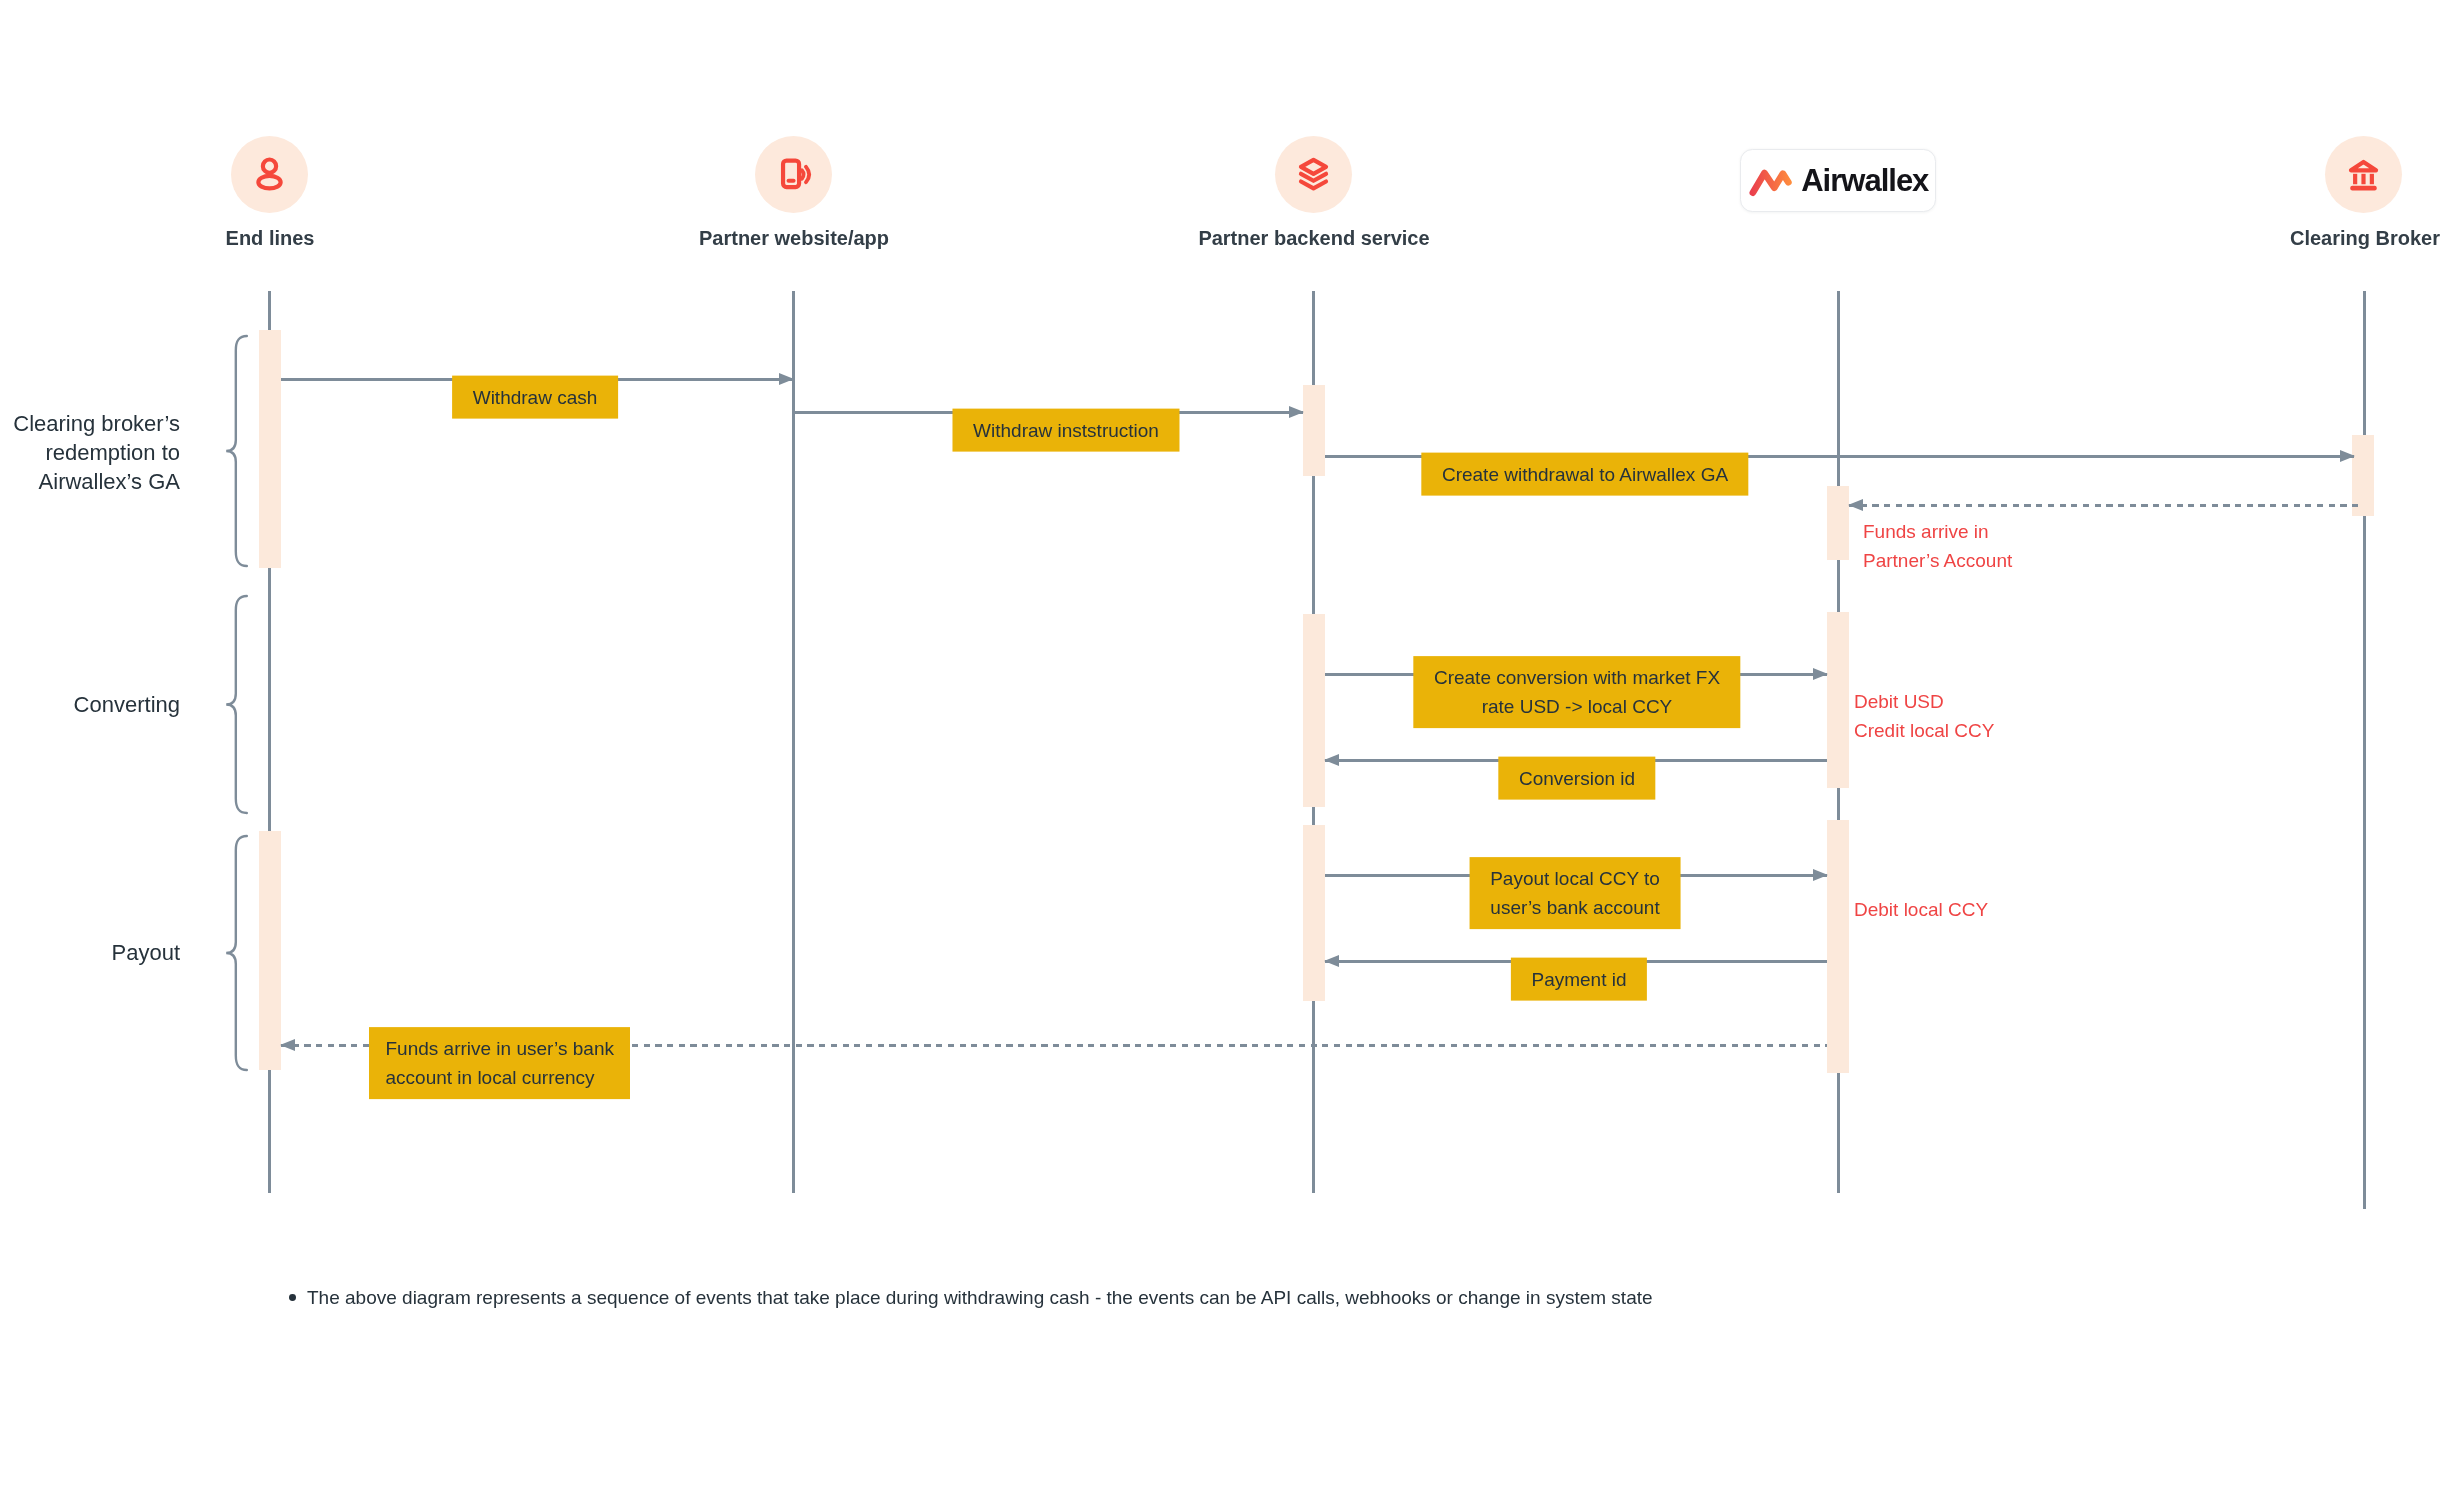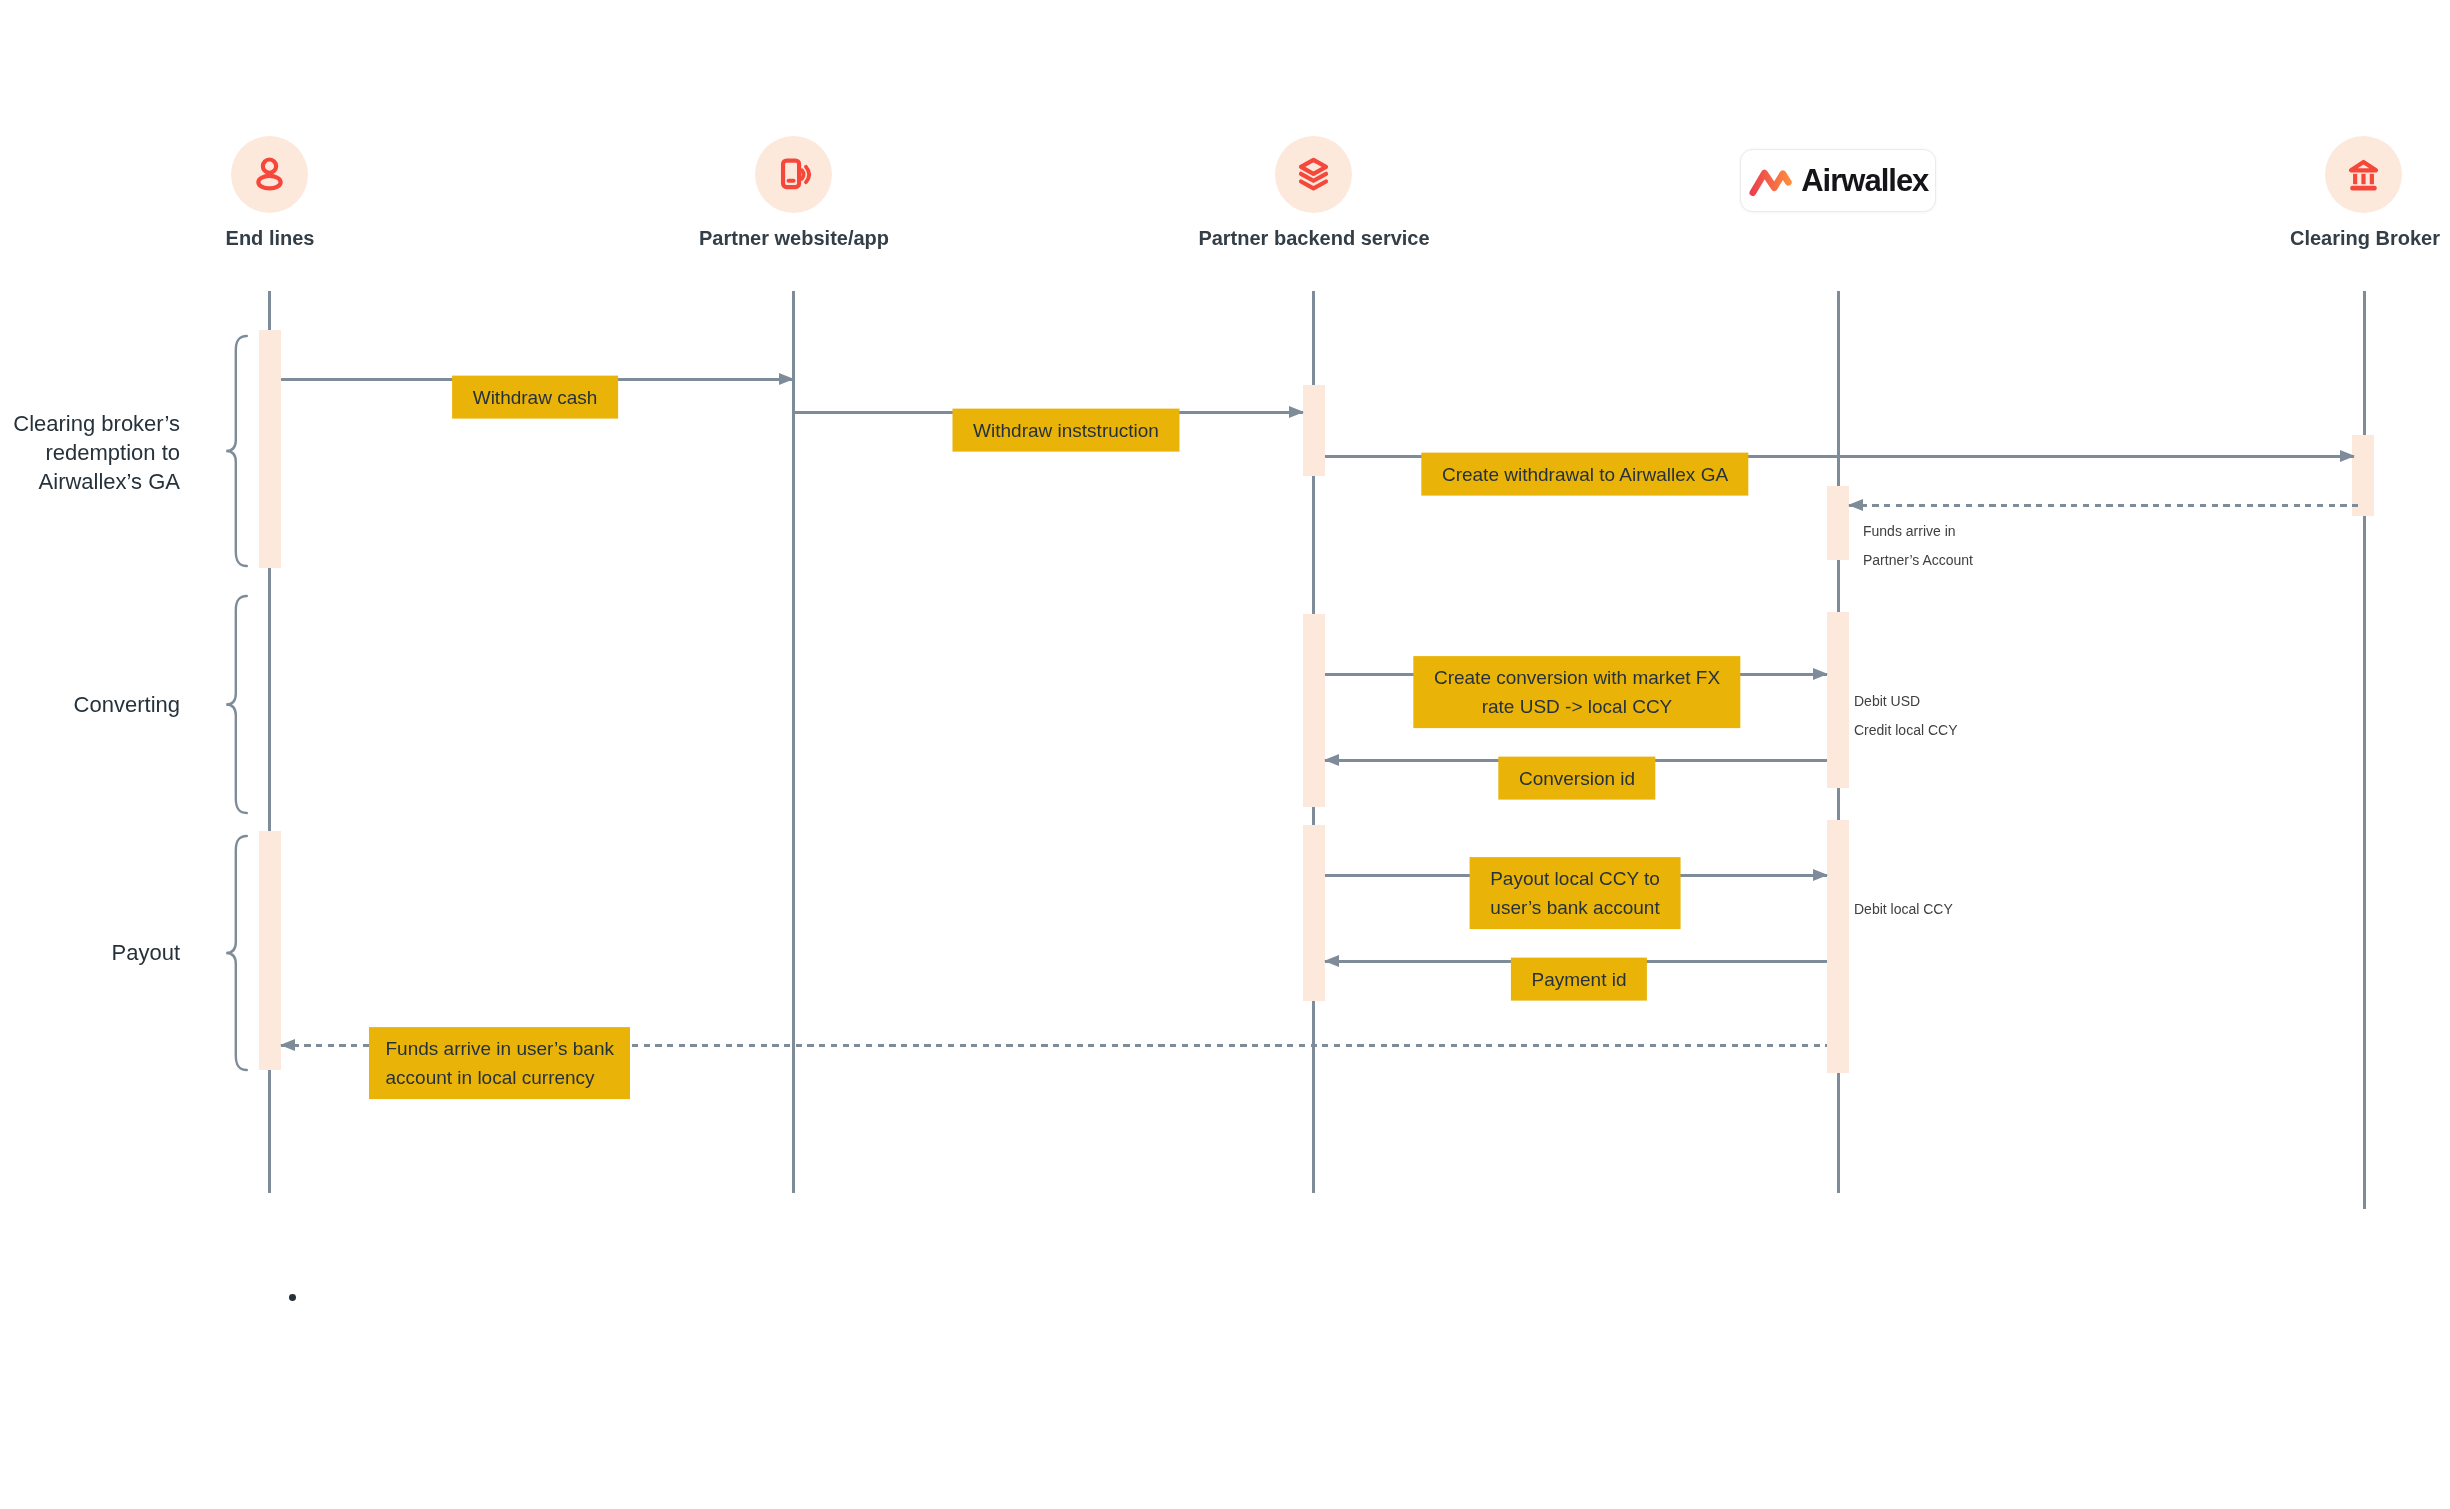--- a/index.html
+++ b/index.html
@@ -22,21 +22,21 @@
   .msg .line{position:absolute;left:0;right:0;top:0;height:2.8px;background:#7E8C99;}
   .msg .line.dashed{background:repeating-linear-gradient(90deg,#7E8C99 0 6.2px,transparent 6.2px 11.7px);}
   .ah-right{position:absolute;right:-1.4px;top:1.4px;transform:translateY(-50%);width:0;height:0;
             border-top:6.2px solid transparent;border-bottom:6.2px solid transparent;border-left:15px solid #7E8C99;}
   .ah-left{position:absolute;left:-1.4px;top:1.4px;transform:translateY(-50%);width:0;height:0;
            border-top:6.2px solid transparent;border-bottom:6.2px solid transparent;border-right:15px solid #7E8C99;}
   .msg-label{position:absolute;top:19px;transform:translate(-50%,-50%);background:#eab308;
              padding:6.9px 20.6px;font-size:19px;line-height:29px;text-align:center;white-space:nowrap;}
   .msg-label.left-anchor{transform:translate(0,-50%);text-align:left;padding:6.9px 16.5px;}
   
-  .note{position:absolute;font-size:14px;line-height:29px;color:#404040;white-space:nowrap;}
+  .note{position:absolute;font-size:19px;line-height:29px;color:#ef4444;white-space:nowrap;}
   
   .phase-label{position:absolute;left:0;width:180px;text-align:right;font-size:22px;
                line-height:29px;color:#26323B;}
   .brace{position:absolute;}
   
   .footnotes{position:absolute;left:289px;top:1283px;list-style:none;margin:0;padding:0;}
   .footnotes li{position:relative;padding-left:18px;font-size:19px;line-height:29px;color:#26323B;white-space:nowrap;}
   .footnotes li + li{margin-top:1.4px;}
   .footnotes li .dot{position:absolute;left:0;top:11px;width:6.9px;height:6.9px;border-radius:50%;background:#26323B;}
 </style>
@@ -202,17 +202,17 @@
   <div class="msg" style="left:281px;top:1044px;width:1546px;">
     <div class="line dashed"></div>
     <div class="ah-left"></div>
     <div class="msg-label left-anchor" style="left:88px;">
       <div>Funds arrive in user’s bank</div>
       <div>account in local currency</div>
     </div>
   </div>
 
   <ul class="footnotes">
-    <li><span class="dot"></span></li>
+    <li><span class="dot"></span><span>The above diagram represents a sequence of events that take place during withdrawing cash - the events can be API calls, webhooks or change in system state</span></li>
   </ul>
 
 </div>
 
 
 </body></html>

